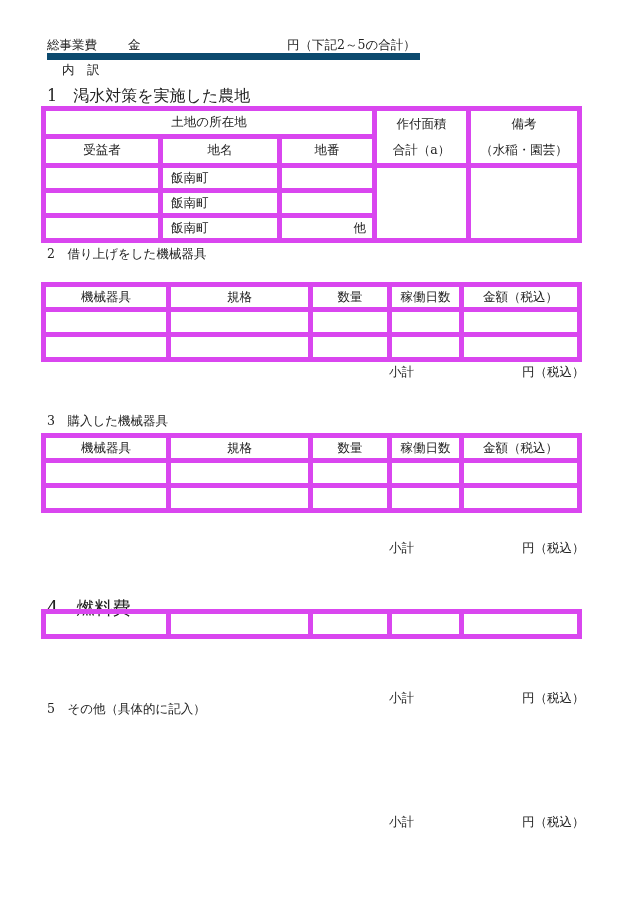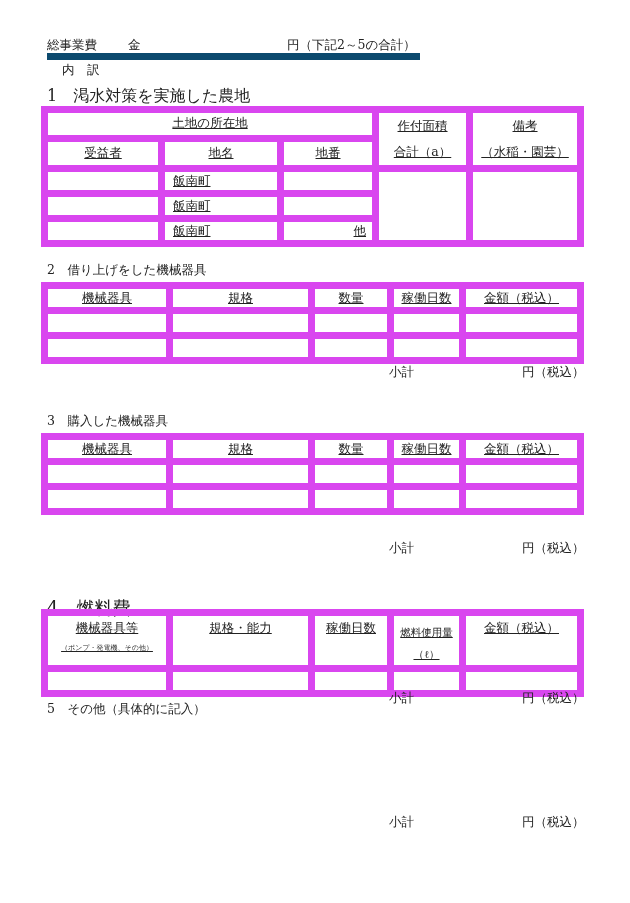--- a/index.html
+++ b/index.html
@@ -2,22 +2,22 @@
 <html><head>
 <meta charset="utf-8">
 <style>
   html, body { margin:0; padding:0; }
   body { width:630px; height:903px; background:#ffffff; position:relative; overflow:hidden;
          font-family:"DejaVu Serif","Liberation Serif",serif; color:#222; font-size:12px; }
   .abs { position:absolute; white-space:nowrap; }
   .hdr { left:47px; top:37px; width:373px; height:16px; border-bottom:7px solid #0c4a6e; }
   .hdr span { position:absolute; top:0; font-size:12.5px; }
   table.t { position:absolute; border-collapse:collapse; table-layout:fixed; }
-  table.t td { border:7px solid #d946ef; padding:0; text-align:center; vertical-align:middle;
-               font-size:12.5px; overflow:hidden;text-decoration:underline; }
+  table.t td { border:5px solid #d946ef; padding:0; text-align:center; vertical-align:middle;
+               font-size:12.5px; overflow:hidden; }
   .left { text-align:left !important; padding-left:8px !important; }
   .right { text-align:right !important; padding-right:6px !important; }
   .small { font-size:7px !important; display:block; margin-top:6px; color:#333; }
   .smallhdr { font-size:10.5px; }
   .subtot { font-size:12.5px;margin-left:8px; }
 </style>
 </head>
 <body>
 
 <div class="abs hdr">
@@ -67,21 +67,21 @@
     <td class="right"></td>
   </tr>
   <tr style="height:25px">
     <td></td>
     <td class="left">飯南町</td>
     <td class="right">他</td>
   </tr>
 </tbody>
   </table>
 
-<div class="abs" style="left:47px;top:262px;font-size:12.5px">2　借り上げをした機械器具</div>
+<div class="abs" style="left:47px;top:246px;font-size:12.5px">2　借り上げをした機械器具</div>
 <table class="t" style="left:41px;top:282px;width:536px;">
   <colgroup>
       <col style="width:125px">
       <col style="width:142px">
       <col style="width:79px">
       <col style="width:72px">
       <col style="width:118px">
     </colgroup>
   <tbody>
       <tr style="height:25px">
@@ -151,33 +151,20 @@
 <div class="abs" style="left:47px;top:596px;font-size:18px">4　燃料費</div>
 <table class="t" style="left:41px;top:609px;width:536px;">
   <colgroup>
       <col style="width:125px">
       <col style="width:142px">
       <col style="width:79px">
       <col style="width:72px">
       <col style="width:118px">
     </colgroup>
   <tbody>
-      <tr style="height:50px">
-    <td style="vertical-align:top;padding-top:4px">
-      <span>機械器具等</span>
-      <span class="small">（ポンプ・発電機、その他）</span>
-    </td>
-    <td style="vertical-align:top;padding-top:4px">規格・能力</td>
-    <td style="vertical-align:top;padding-top:4px">稼働日数</td>
-    <td style="vertical-align:top;padding-top:5px;line-height:22px">
-      <span class="smallhdr">燃料使用量</span><br>
-      <span class="smallhdr">（ℓ）</span>
-    </td>
-    <td style="vertical-align:top;padding-top:4px">金額（税込）</td>
-  </tr>
   <tr style="height:25px">
     <td></td>
         <td></td>
     <td></td>
         <td></td>
     <td></td>
   </tr>
 </tbody>
   </table>
 <div class="abs subtot" style="left:381px;top:690px">小計</div>

